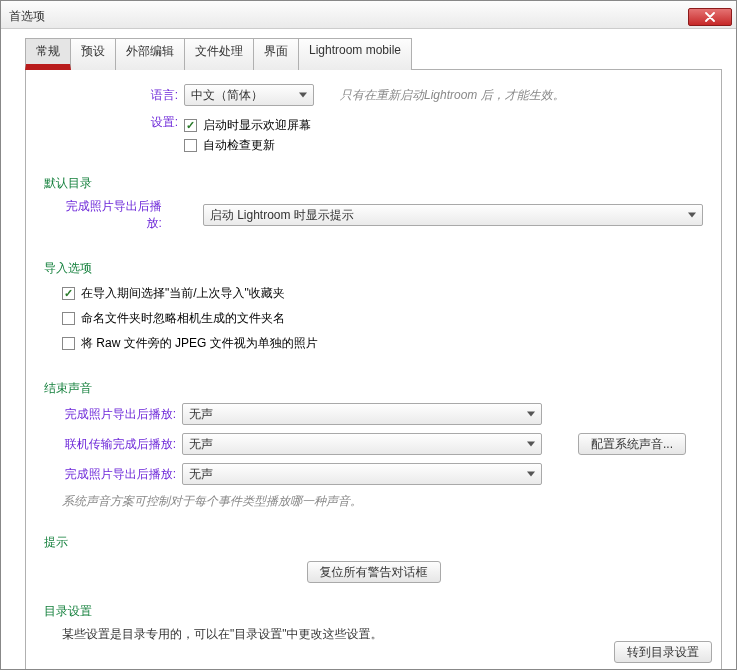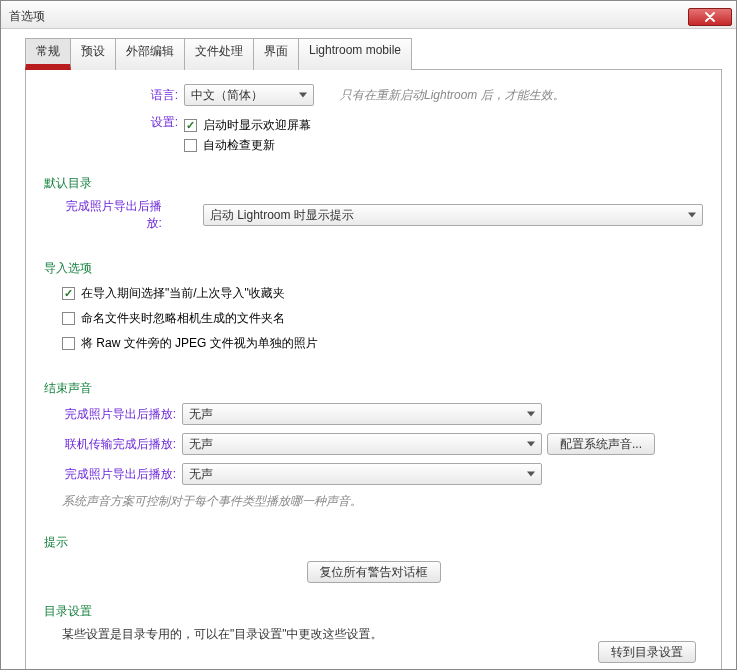--- a/index.html
+++ b/index.html
@@ -164,21 +164,21 @@
       color: #888;
       font-style: italic;
       margin: 8px 0 0 18px;
     }
     .bottom-note {
       margin-left: 18px;
       color: #333;
     }
     .bottom-right-button {
       position: absolute;
-      right: 40px;
+      right: 24px;
       bottom: 6px;
       margin-top: 24px;
     }
   </style>
 </head>
 <body>
 
 <div class="window">
   <div class="titlebar">
     <span class="titlebar-text">首选项</span>
@@ -252,21 +252,21 @@
         <div class="row-label" style="width:120px">完成照片导出后播放:</div>
         <div class="select wide-select">
           <span>无声</span>
         </div>
       </div>
       <div class="row indent">
         <div class="row-label" style="width:120px">联机传输完成后播放:</div>
         <div class="select wide-select">
           <span>无声</span>
         </div>
-        <button class="button" style="margin-left:5px">配置系统声音...</button>
+        <button class="button" style="margin-left:36px">配置系统声音...</button>
       </div>
       <div class="row indent">
         <div class="row-label" style="width:120px">完成照片导出后播放:</div>
         <div class="select wide-select">
           <span>无声</span>
         </div>
       </div>
       <div class="note">系统声音方案可控制对于每个事件类型播放哪一种声音。</div>
 
       <div class="section-title" style="margin-top:24px">提示</div>

